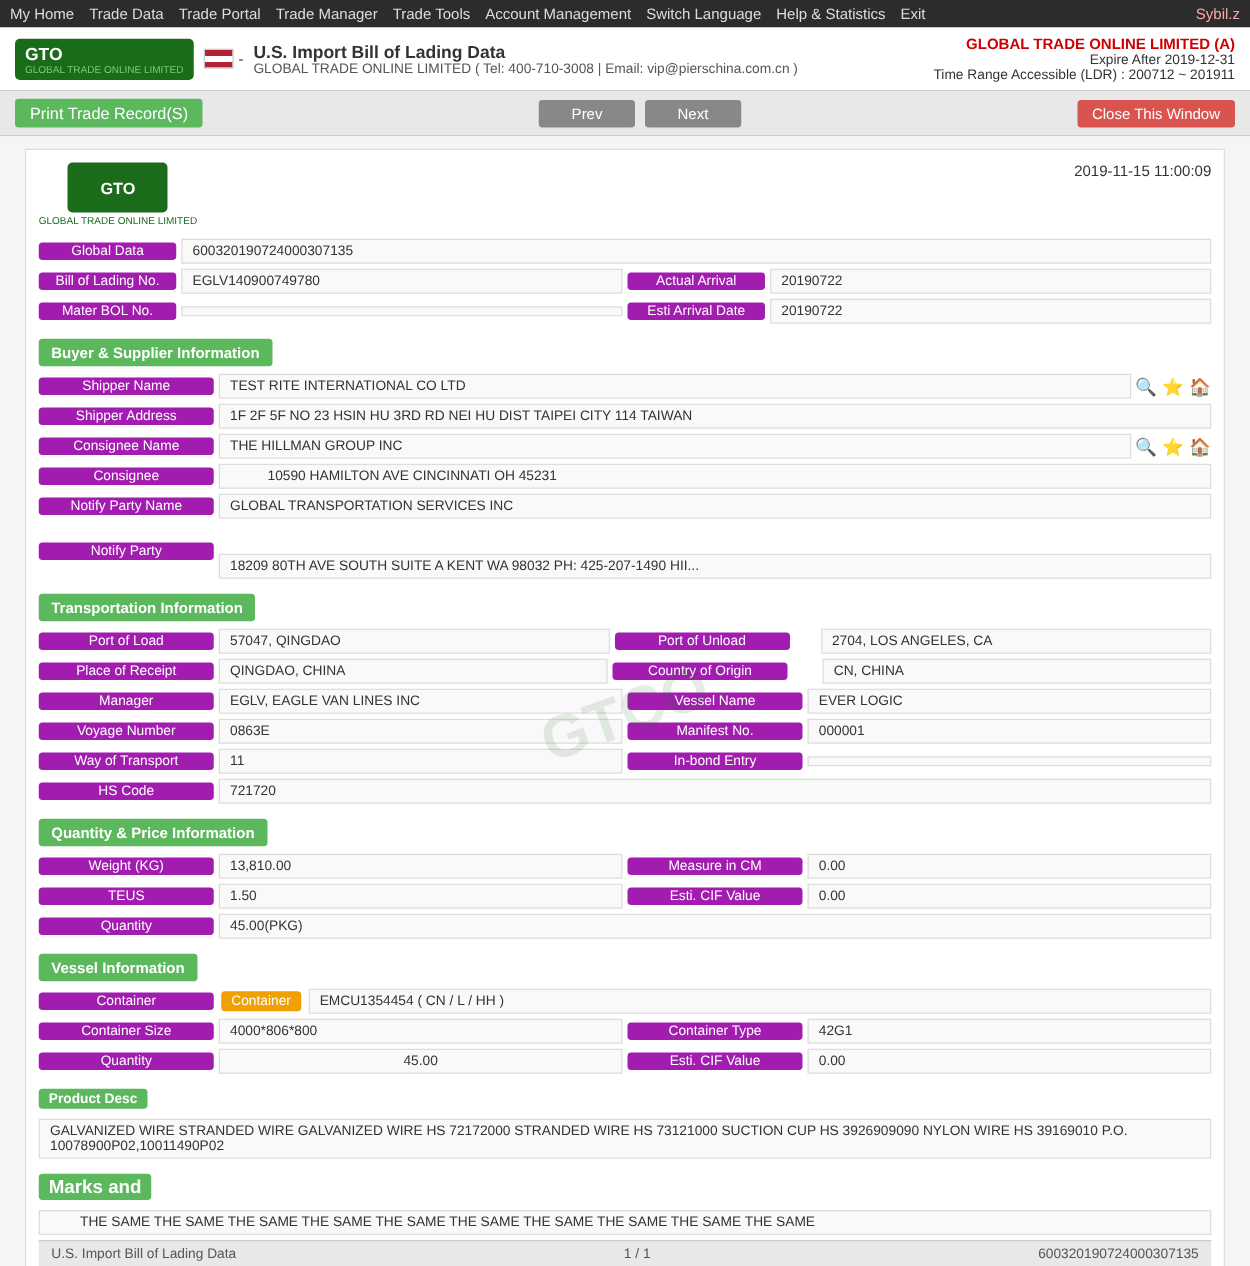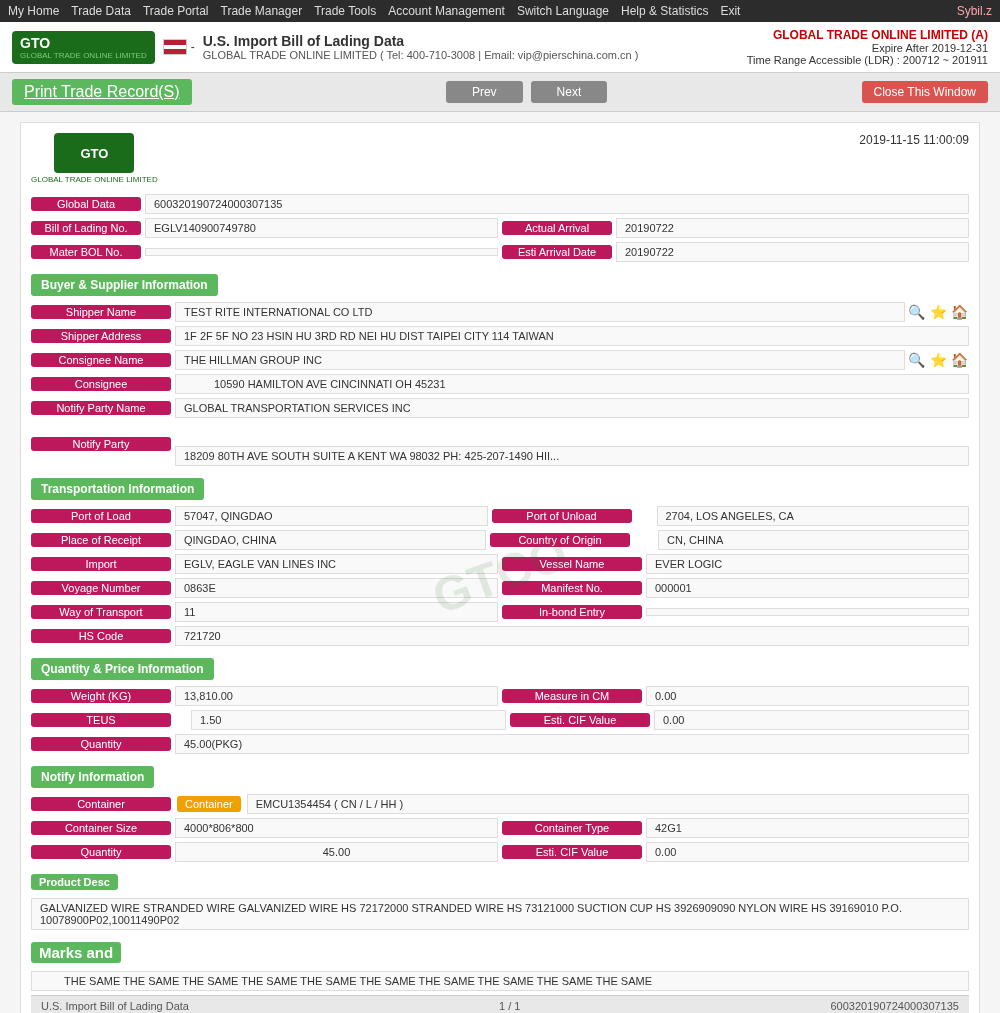--- a/index.html
+++ b/index.html
@@ -20,41 +20,41 @@
     .flag-box { display: flex; align-items: center; gap: 4px; }
     .flag { width: 24px; height: 16px; background: linear-gradient(to bottom, #b22234 33%, #fff 33%, #fff 66%, #b22234 66%); border: 1px solid #ccc; }
     .header-title { font-size: 14px; font-weight: bold; color: #333; }
     .header-subtitle { font-size: 11px; color: #555; }
     .header-right { text-align: right; }
     .company-name { color: #cc0000; font-weight: bold; font-size: 12px; }
     .expire-info { color: #333; font-size: 11px; }
 
     
     .toolbar { background: #e8e8e8; padding: 6px 12px; display: flex; align-items: center; gap: 8px; border-bottom: 1px solid #ccc; }
-    .btn-green { background: #5cb85c; color: #fff; border: none; padding: 4px 12px; border-radius: 3px; cursor: pointer; font-size: 16px; text-decoration: underline; }
+    .btn-green { background: #5cb85c; color: #fff; border: none; padding: 4px 12px; border-radius: 3px; cursor: pointer; font-size: 13px; }
     .btn-gray { background: #888; color: #fff; border: none; padding: 4px 26px; border-radius: 3px; cursor: pointer; font-size: 12px; }
     .btn-red { background: #d9534f; color: #fff; border: none; padding: 4px 12px; border-radius: 3px; cursor: pointer; font-size: 12px; }
     .spacer { flex: 1; }
 
     
     .main-content { padding: 10px 20px; background: #f5f5f5; }
 
     
     .record-card { background: #fff; border: 1px solid #ddd; margin-bottom: 10px; padding: 10px; }
 
     
     .card-header-row { display: flex; justify-content: space-between; align-items: flex-start; margin-bottom: 10px; }
     .gtco-logo { display: flex; flex-direction: column; align-items: center; }
     .gtco-logo-img { width: 80px; height: 40px; background: #1a6b1a; border-radius: 4px; display: flex; align-items: center; justify-content: center; color: #fff; font-weight: bold; font-size: 13px; }
     .gtco-logo-sub { font-size: 8px; color: #1a6b1a; margin-top: 2px; }
     .card-timestamp { font-size: 12px; color: #333; }
 
     
     .field-row { display: flex; align-items: center; margin-bottom: 4px; gap: 4px; }
-    .field-label { background: #be185d; color: #fff; padding: 1px 8px; border-radius: 3px; font-size: 11px; min-width: 110px; text-align: center; white-space: nowrap; }
+    .field-label { background: #a21caf; color: #fff; padding: 1px 8px; border-radius: 3px; font-size: 11px; min-width: 110px; text-align: center; white-space: nowrap; }
     .field-label-wide { min-width: 140px; }
     .field-value { background: #f9f9f9; border: 1px solid #ddd; padding: 3px 8px; font-size: 11px; flex: 1; }
 
     
     .section-header { background: #5cb85c; color: #fff; padding: 4px 10px; border-radius: 3px; font-size: 12px; font-weight: bold; margin: 8px 0 6px 0; display: inline-block; }
     .icon-btn { background: none; border: none; cursor: pointer; font-size: 14px; }
 
     
     .watermark-overlay { position: relative; }
     .watermark { position: absolute; top: 50%; left: 50%; transform: translate(-50%, -50%) rotate(-20deg); opacity: 0.12; font-size: 48px; font-weight: bold; color: #2c6b2c; pointer-events: none; white-space: nowrap; z-index: 10; }
@@ -204,21 +204,21 @@
     </div>
 
     <div class="field-row">
       <span class="field-label field-label-wide">Place of Receipt</span>
       <span class="field-value" style="flex:1;">QINGDAO, CHINA</span>
       <span class="field-label field-label-wide">Country of Origin</span>
       <span class="field-value" style="flex:1;margin-left:24px;">CN, CHINA</span>
     </div>
 
     <div class="field-row">
-      <span class="field-label field-label-wide">Import</span>
+      <span class="field-label field-label-wide">Manager</span>
       <span class="field-value" style="flex:1;">EGLV, EAGLE VAN LINES INC</span>
       <span class="field-label field-label-wide">Vessel Name</span>
       <span class="field-value" style="flex:1;">EVER LOGIC</span>
     </div>
 
     <div class="field-row">
       <span class="field-label field-label-wide">Voyage Number</span>
       <span class="field-value" style="flex:1;">0863E</span>
       <span class="field-label field-label-wide">Manifest No.</span>
       <span class="field-value" style="flex:1;">000001</span>
@@ -241,32 +241,32 @@
 
     <div class="field-row">
       <span class="field-label field-label-wide">Weight (KG)</span>
       <span class="field-value" style="flex:1;">13,810.00</span>
       <span class="field-label field-label-wide">Measure in CM</span>
       <span class="field-value" style="flex:1;">0.00</span>
     </div>
 
     <div class="field-row">
       <span class="field-label field-label-wide">TEUS</span>
-      <span class="field-value" style="flex:1;margin-left:16px;">1.50</span>
+      <span class="field-value" style="flex:1;">1.50</span>
       <span class="field-label field-label-wide">Esti. CIF Value</span>
       <span class="field-value" style="flex:1;">0.00</span>
     </div>
 
     <div class="field-row">
       <span class="field-label field-label-wide">Quantity</span>
       <span class="field-value" style="flex:1;">45.00(PKG)</span>
     </div>
 
     
-    <div class="section-header">Notify Information</div>
+    <div class="section-header">Vessel Information</div>
 
     <div class="container-row">
       <span class="field-label field-label-wide">Container</span>
       <span class="container-badge">Container</span>
       <span class="field-value" style="flex:1;">EMCU1354454 ( CN / L / HH )</span>
     </div>
 
     <div class="field-row">
       <span class="field-label field-label-wide">Container Size</span>
       <span class="field-value" style="flex:1;">4000*806*800</span>

